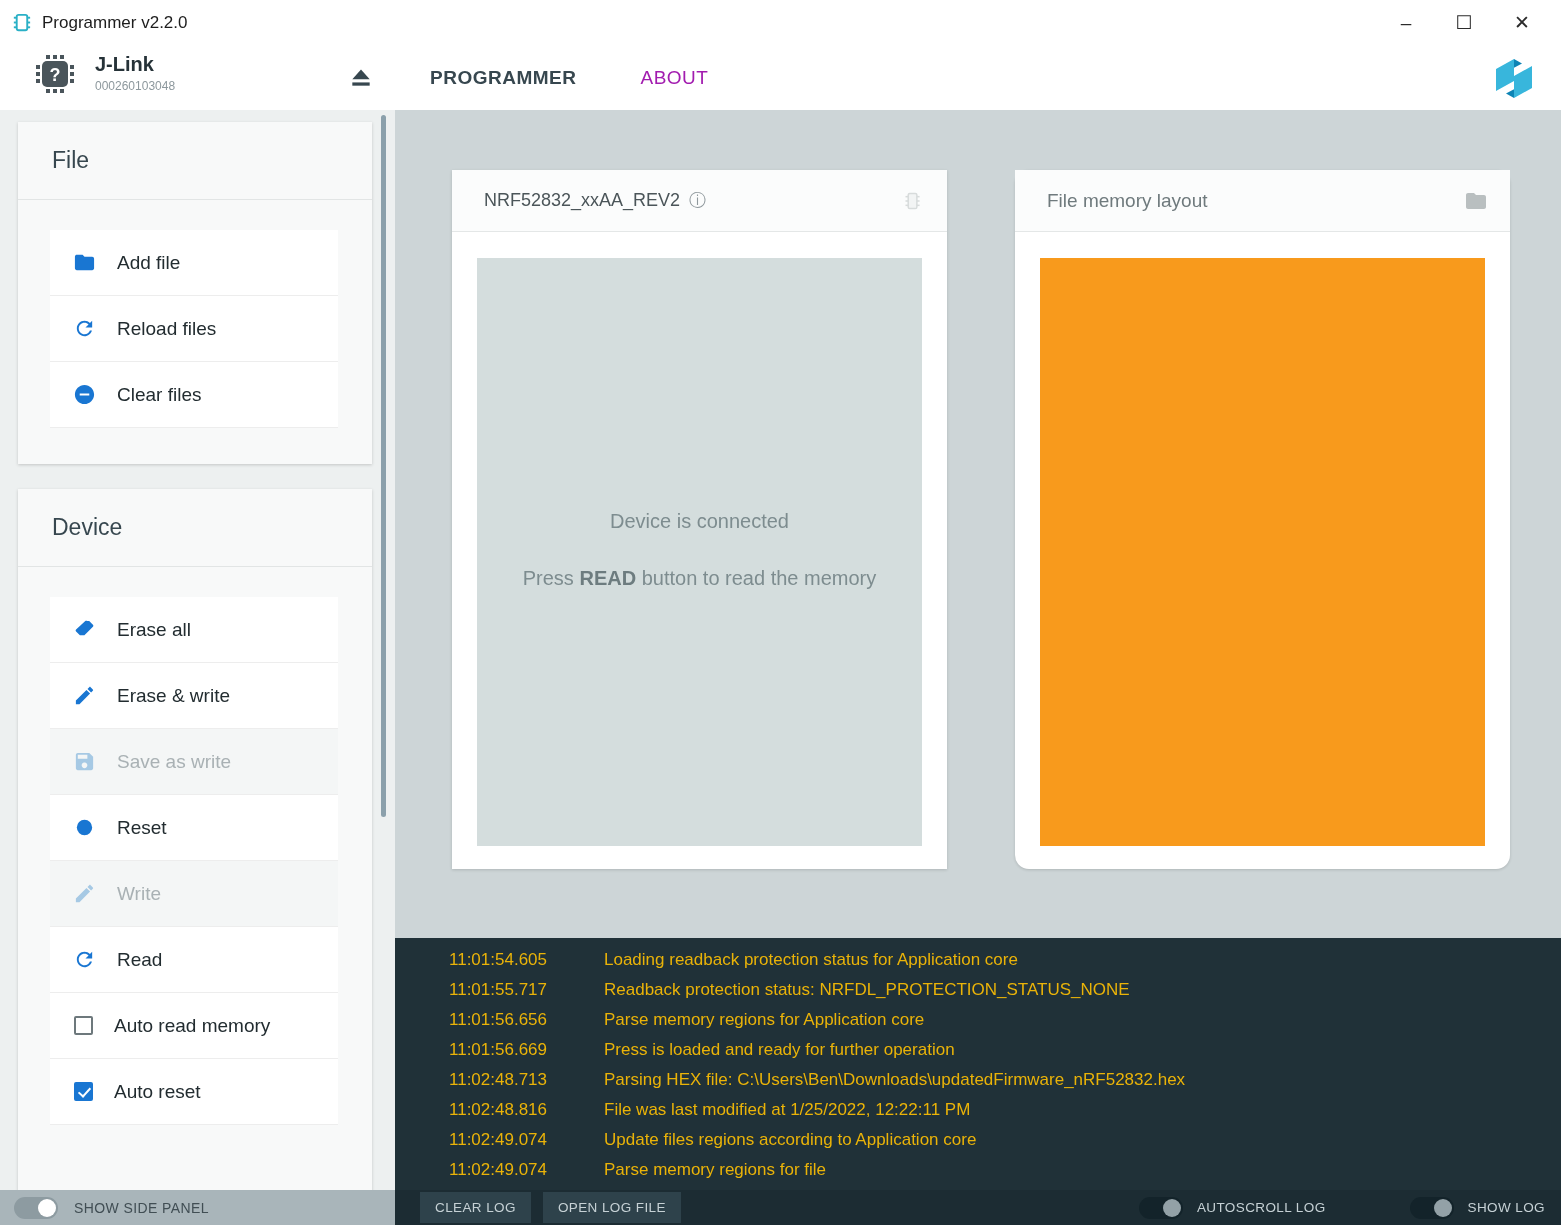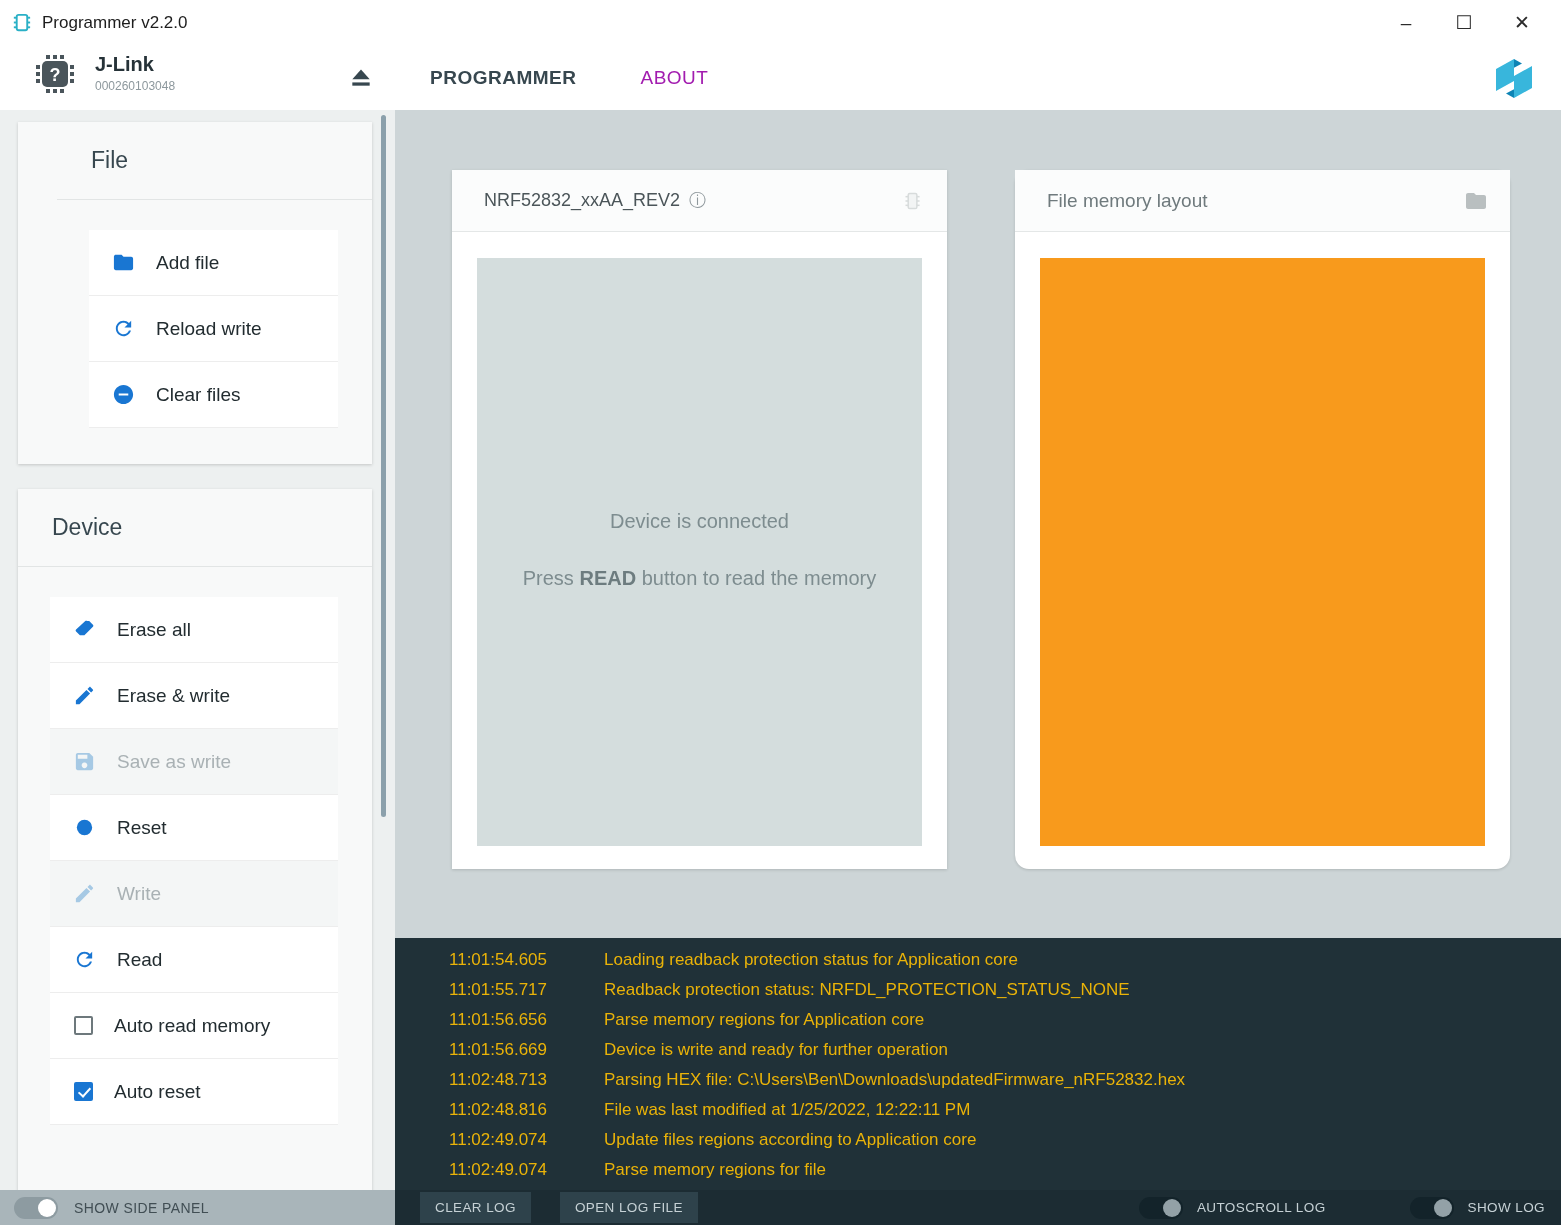--- a/index.html
+++ b/index.html
@@ -30,21 +30,21 @@
   .tab { font-size:19px; letter-spacing:.5px; }
   .tab.active { color:#37474f; font-weight:bold; }
   .tab.inactive { color:#a21caf; }
   .brand-logo { position:absolute; right:22px; top:8px; }
 
   
   .sidebar { position:absolute; left:0; top:110px; width:395px; height:1080px;
     background:#edf0f0; overflow:hidden; }
   .panel-card { margin-left:18px; width:354px; background:#f8f9f9;
     box-shadow:0 1px 3px rgba(0,0,0,.18); }
-  .panel-card.file { margin-top:12px;padding-left:39px; }
+  .panel-card.file { margin-top:12px; }
   .panel-card.device { margin-top:25px; padding-bottom:55px; }
   .panel-title { height:78px; display:flex; align-items:center; padding:0 34px;
     font-size:23px; color:#37474f; border-bottom:1px solid #e2e5e5; }
   .rows { padding:30px 34px 36px 32px; }
   .row { height:66px; background:#ffffff; border-bottom:1px solid #ededed;
     display:flex; align-items:center; gap:21px; padding-left:23px; cursor:pointer; }
   .row .label { font-size:19px; color:#222c30; }
   .row.disabled { background:#f4f6f6; cursor:default; }
   .row.disabled .label { color:#a9b1b4; }
   .row.disabled svg path, .row.disabled svg circle { fill:#a6c9e4; }
@@ -84,21 +84,21 @@
   .log-entry .time { width:155px; flex:0 0 auto; }
   .log-entry .msg { flex:1; white-space:nowrap; overflow:hidden; }
 
   
   .side-bottom-bar { position:absolute; left:0; top:1190px; width:395px; height:35px;
     background:#a9b5ba; display:flex; align-items:center; padding-left:14px; gap:16px; }
   .side-bottom-bar .bar-label { font-size:14px; color:#414e54; letter-spacing:.4px; }
   .log-bottom-bar { position:absolute; left:395px; top:1190px; width:1166px; height:35px;
     background:#1c2c33; display:flex; align-items:center; padding:0 16px 0 25px; }
   .log-btn { background:#2e424b; color:#c6d1d5; font-size:13.5px; letter-spacing:.4px;
-    padding:8px 15px; margin-right:29px; cursor:pointer; font-family:"Liberation Sans", sans-serif; border:none; }
+    padding:8px 15px; margin-right:12px; cursor:pointer; font-family:"Liberation Sans", sans-serif; border:none; }
   .dark-toggle-group { margin-left:auto; display:flex; align-items:center; gap:14px; }
   .dark-toggle-group .bar-label { font-size:13.5px; color:#c6d1d5; letter-spacing:.4px; }
   .gap56 { width:56px; }
 
   
   .toggle { width:44px; height:22px; border-radius:11px; position:relative; cursor:pointer; flex:0 0 auto; }
   .toggle .knob { position:absolute; width:18px; height:18px; border-radius:50%; top:2px; }
   .toggle.on .knob { right:2px; }
   .toggle.light { background:#8d9ba1; }
   .toggle.light .knob { background:#ffffff; }
@@ -188,21 +188,21 @@
             </svg>
         </span>
         <span class="label">Add file</span>
       </div>
       <div class="row">
         <span>
           <svg width="23" height="23" viewBox="0 0 24 24" fill="#1976d2">
               <path d="M17.65 6.35C16.2 4.9 14.21 4 12 4c-4.42 0-7.99 3.58-7.99 8s3.57 8 7.99 8c3.73 0 6.84-2.55 7.73-6h-2.08c-.82 2.33-3.04 4-5.65 4-3.31 0-6-2.69-6-6s2.69-6 6-6c1.66 0 3.14.69 4.22 1.78L13 11h7V4l-2.35 2.35z"></path>
             </svg>
         </span>
-        <span class="label">Reload write</span>
+        <span class="label">Reload files</span>
       </div>
       <div class="row">
         <span>
           <svg width="23" height="23" viewBox="0 0 24 24" fill="#1976d2">
               <path d="M12 2C6.48 2 2 6.48 2 12s4.48 10 10 10 10-4.48 10-10S17.52 2 12 2zm5 11H7v-2h10v2z"></path>
             </svg>
         </span>
         <span class="label">Clear files</span>
       </div>
     </div>
@@ -328,21 +328,21 @@
   <div class="log-entry">
       <span class="time">11:01:55.717</span>
       <span class="msg">Readback protection status: NRFDL_PROTECTION_STATUS_NONE</span>
     </div>
   <div class="log-entry">
       <span class="time">11:01:56.656</span>
       <span class="msg">Parse memory regions for Application core</span>
     </div>
   <div class="log-entry">
       <span class="time">11:01:56.669</span>
-      <span class="msg">Device is write and ready for further operation</span>
+      <span class="msg">Press is loaded and ready for further operation</span>
     </div>
   <div class="log-entry">
       <span class="time">11:02:48.713</span>
       <span class="msg">Parsing HEX file: C:\Users\Ben\Downloads\updatedFirmware_nRF52832.hex</span>
     </div>
   <div class="log-entry">
       <span class="time">11:02:48.816</span>
       <span class="msg">File was last modified at 1/25/2022, 12:22:11 PM</span>
     </div>
   <div class="log-entry">

